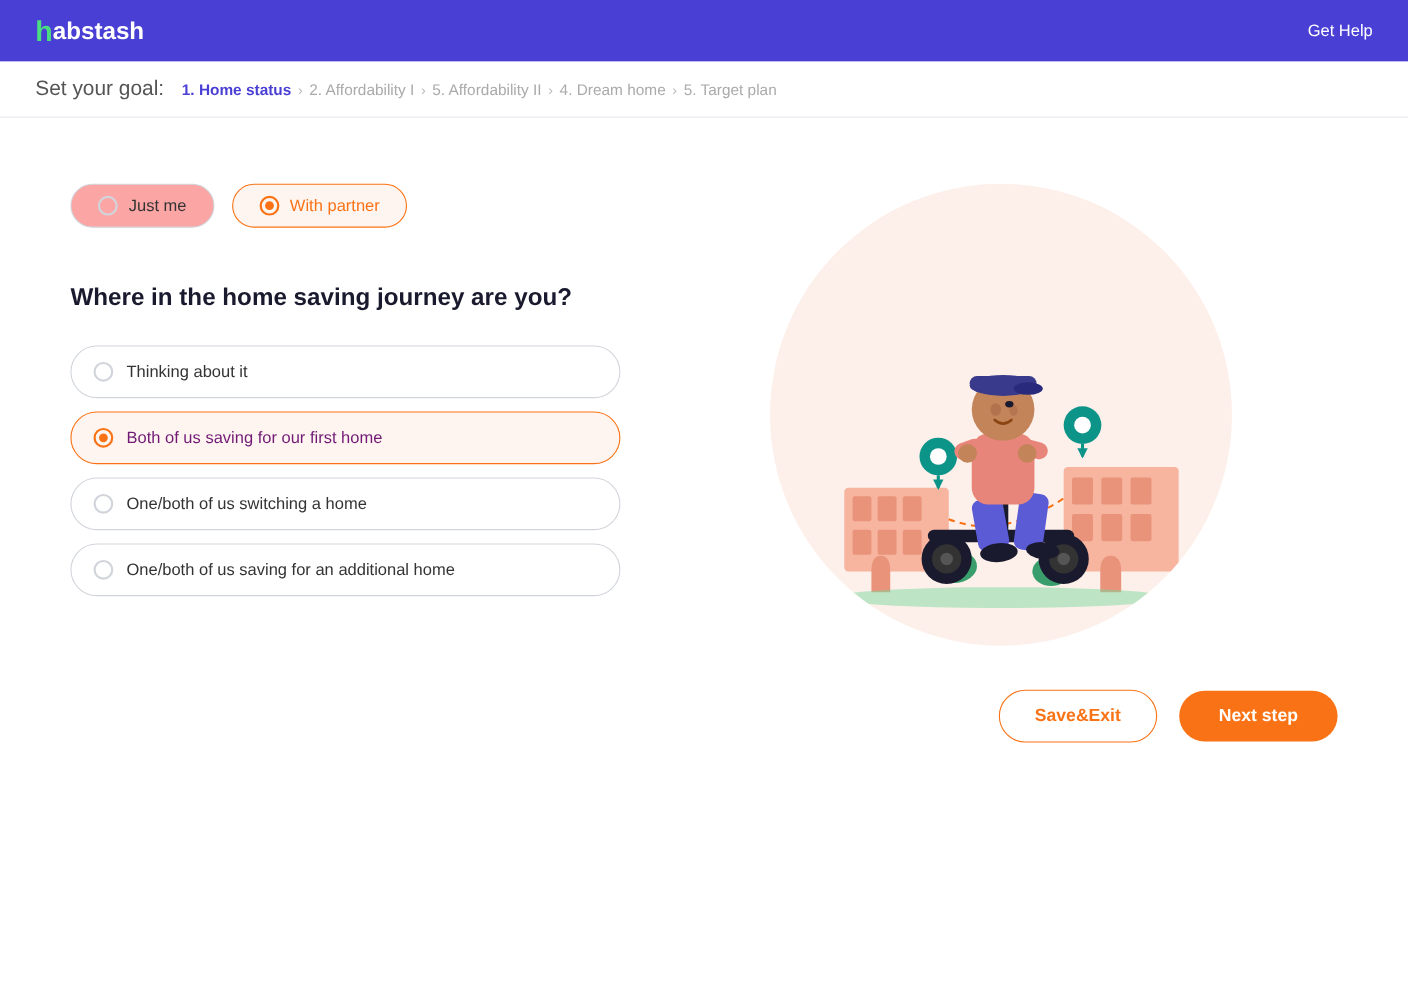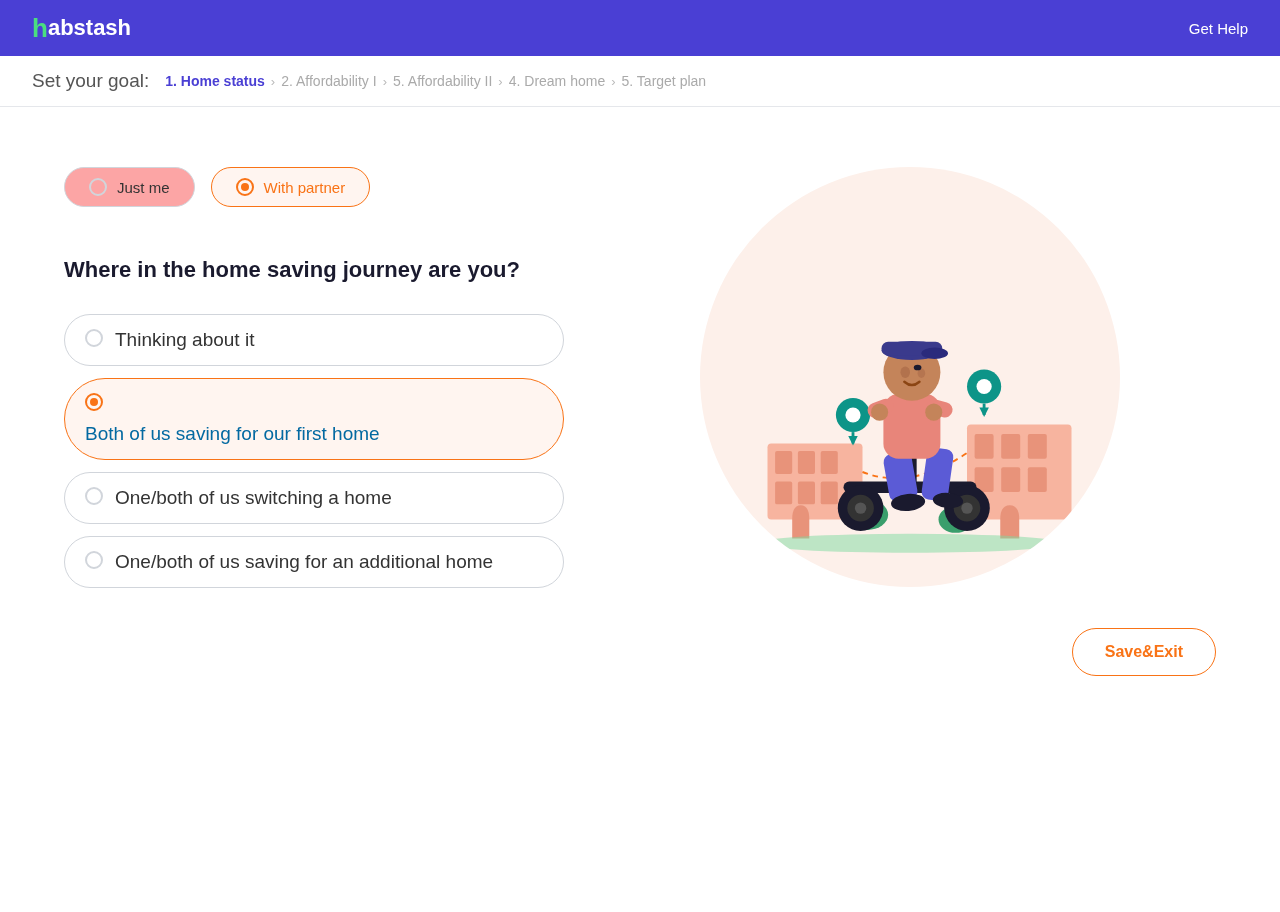--- a/index.html
+++ b/index.html
@@ -146,36 +146,35 @@
     }
 
     
     .radio-list {
       display: flex;
       flex-direction: column;
       gap: 12px;
     }
     .radio-list-option {
       display: flex;
-      align-items: flex-start;
+      align-items: flex-end;
       gap: 12px;
       padding: 14px 20px;
       border-radius: 50px;
       border: 1.5px solid #d1d5db;
       cursor: pointer;
       background: #fff;
-      font-size: 19px;
+      font-size: 15px;
       color: #333;
       transition: all 0.15s;
     }
     .radio-list-option.selected {
       border-color: #f97316;
       background: #fff5f0;
-      color: #0369a1;
-      flex-direction: column;
+      color: #701a75;
     }
 
     
     .illustration-circle {
       width: 420px;
       height: 420px;
       border-radius: 50%;
       background: #fdf0ea;
       position: relative;
       display: flex;
@@ -361,13 +360,14 @@
         <path d="M194 205 Q202 212 210 205" stroke="#8b4513" stroke-width="2.5" fill="none" stroke-linecap="round"></path>
 
         <ellipse cx="208" cy="190" rx="4" ry="3" fill="#1a1a2e"></ellipse>
       </svg>
     </div>
   </div>
 </main>
 
 <footer class="footer">
   <button class="btn-save-exit">Save&amp;Exit</button>
+  <button class="btn-next">Next step</button>
 </footer>
 
 </body></html>

